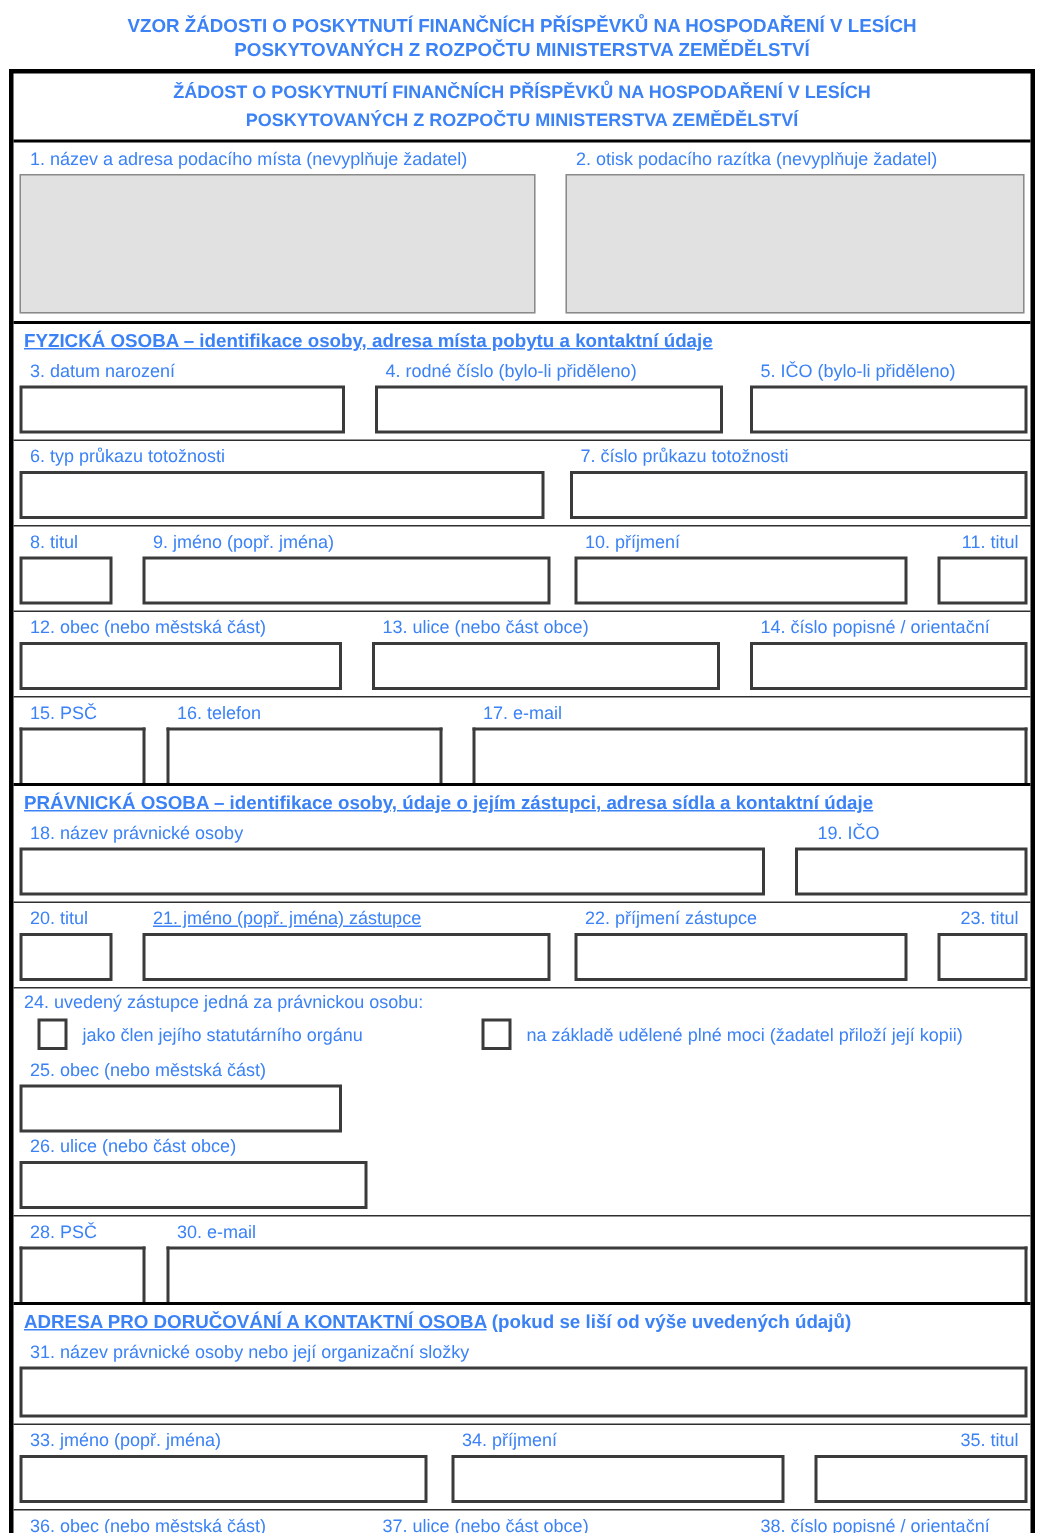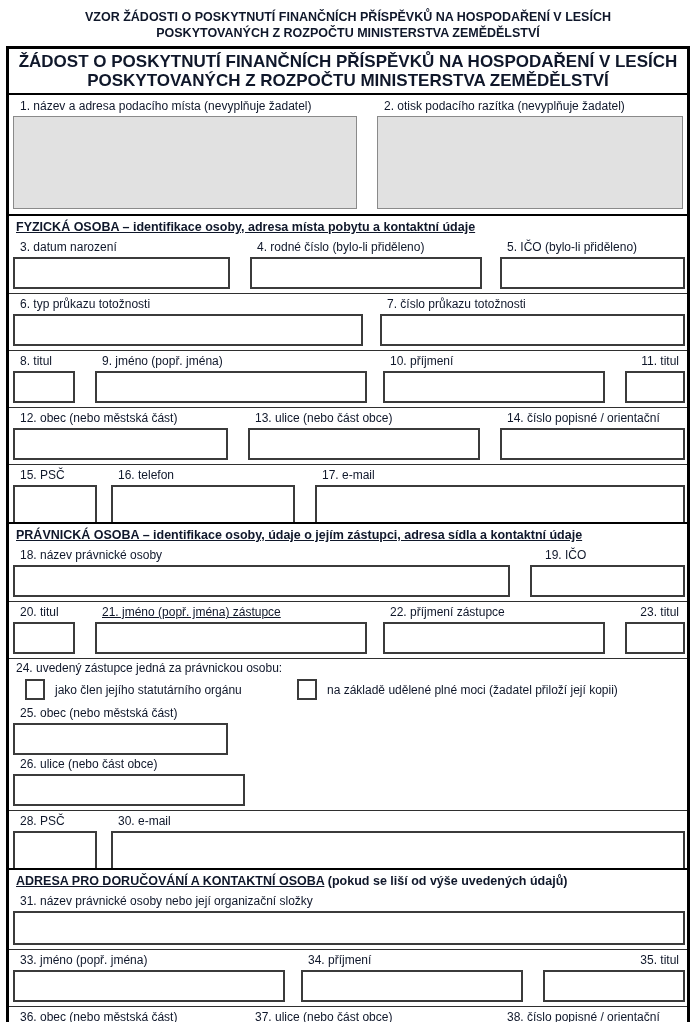--- a/index.html
+++ b/index.html
@@ -1,28 +1,28 @@
 <!DOCTYPE html>
 <html><head>
 <meta charset="utf-8">
 <style>
   * { margin:0; padding:0; box-sizing:border-box; }
   body { background:#fff; }
   .page {
     position:relative; width:696px; height:1022px; margin:0 auto;
-    background:#fff; color:#0f172a;
+    background:#fff; color:#3b82f6;
     font-family:"Liberation Sans","DejaVu Sans",sans-serif;
     overflow:hidden;
   }
   .doc-heading { padding-top:9px; text-align:center; font-weight:bold;
     font-size:12.5px; line-height:16px; margin-bottom:5px; }
   .form-box { margin:0 6px; border:3px solid #000; }
 
   .title-row { border-bottom:2px solid #000; text-align:center; font-weight:bold;
-    font-size:17px; line-height:19px; padding:3px 4px 3px; }
+    font-size:12px; line-height:19px; padding:3px 4px 3px; }
 
   .row { display:flex; padding:1px 2px 4px 4px; border-bottom:1px solid #2f2f2f; align-items:flex-start; }
   .row.noborder { border-bottom:none; }
   .row.flush { padding-bottom:0; }
   .cell { display:flex; flex-direction:column; }
   .fill { flex:1; }
   .flabel { font-size:12px; line-height:17px; padding:1px 2px 1px 7px; white-space:nowrap; }
   .lr .flabel { text-align:right; padding-right:6px; }
   .fbox { height:32px; border:2px solid #3b3b3b; background:#fff; width:100%; }
   .flush .fbox { height:37px; border-bottom:none; }
@@ -177,21 +177,21 @@
       <div class="cell fill lr">
         <div class="flabel">23. titul</div>
         <div class="fbox"></div>
       </div>
     </div>
 
     <div>
       <div class="flabel">24. uvedený zástupce jedná za právnickou osobu:</div>
       <div class="cbrow">
         <span class="cb" style="margin-left:12px;"></span>
-        <span class="cbtext" style="width:252px;">jako člen jejího statutárního orgánu</span>
+        <span class="cbtext" style="width:276px;">jako člen jejího statutárního orgánu</span>
         <span class="cb"></span>
         <span class="cbtext">na základě udělené plné moci (žadatel přiloží její kopii)</span>
       </div>
     </div>
 
     <div class="row noborder" style="padding-top:0;flex-direction:column;">
       <div class="cell" style="width:215px;margin-right:20px;">
         <div class="flabel">25. obec (nebo městská část)</div>
         <div class="fbox"></div>
       </div>

